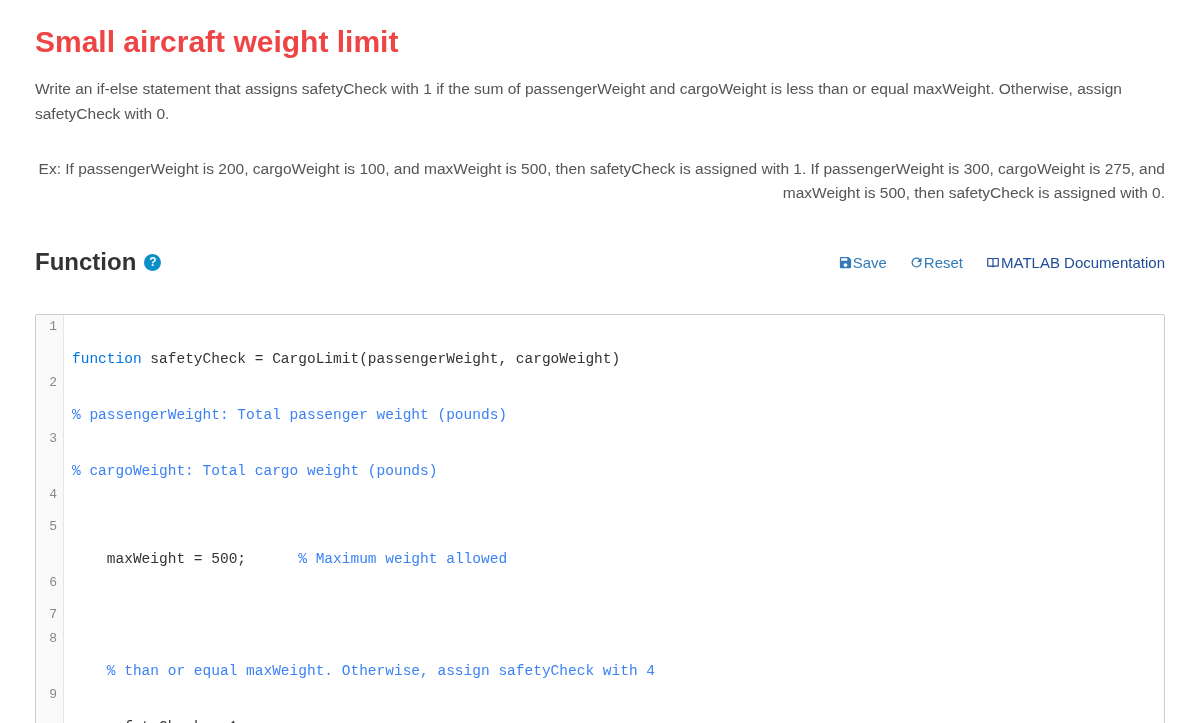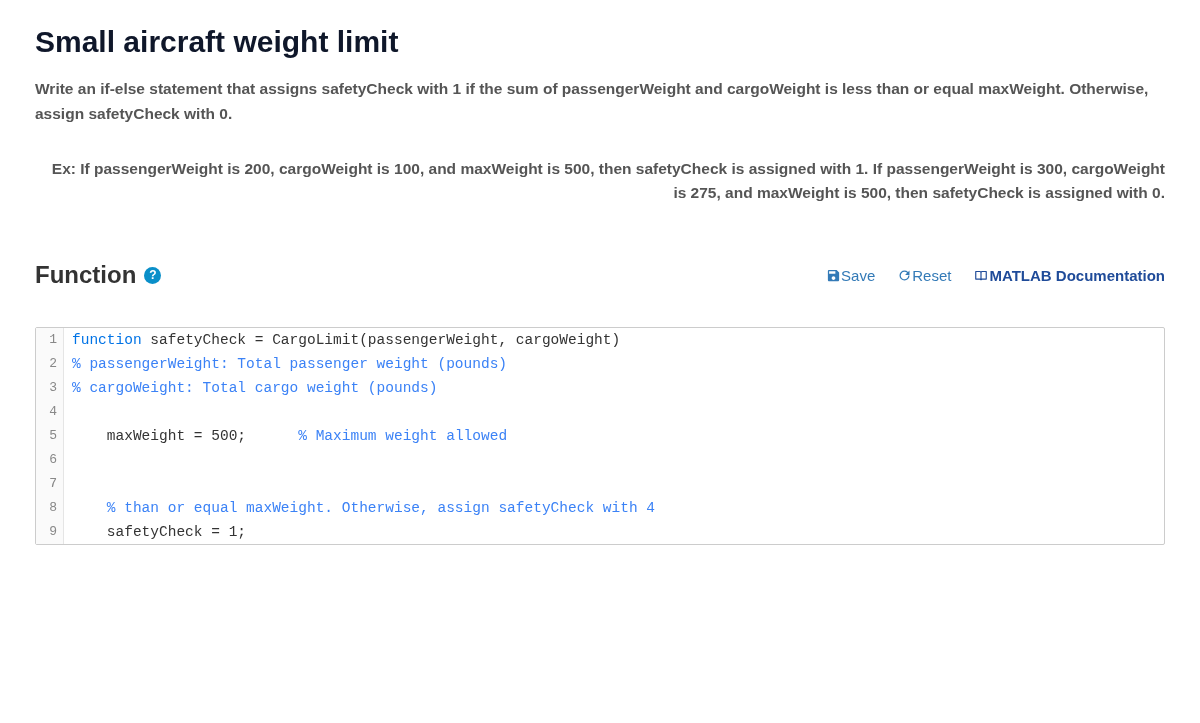--- a/index.html
+++ b/index.html
@@ -8,29 +8,29 @@
     padding: 20px 35px;
     font-family: -apple-system, BlinkMacSystemFont, "Segoe UI", Helvetica, Arial, sans-serif;
     color: #333;
     background: #fff;
     font-size: 15px;
   }
   h1 {
     font-size: 30px;
     font-weight: 700;
     margin: 5px 0 18px 0;
-    color: #0f172a;
+    color: #ef4444;
   }
   .prompt p {
     color: #555;
     line-height: 1.6;
     font-size: 15.5px;
     margin: 0 0 18px 0;
   }
-  .prompt { margin-bottom: 55px; font-weight: bold; }
+  .prompt { margin-bottom: 42px; }
   .func-header {
     display: flex;
     align-items: center;
     margin-bottom: 38px;
   }
   .func-title {
     font-size: 24px;
     font-weight: 700;
     color: #333;
     margin: 0;
@@ -54,21 +54,20 @@
     display: inline-flex;
     align-items: center;
     color: #337ab7;
     font-size: 15px;
     margin-left: 22px;
     cursor: pointer;
   }
   .toolbar-btn svg { flex-shrink: 0; }
   .doc-link {
     color: #1f4b99;
-    font-weight: bold;
   }
 
   .code-editor {
     border: 1px solid #ccc;
     border-radius: 2px;
     font-family: "Consolas", "Menlo", "Courier New", monospace;
     font-size: 14.5px;
     background: #fff;
   }
   .code-line {
@@ -84,20 +83,21 @@
     color: #888;
     border-right: 1px solid #e5e5e5;
     background: #fafafa;
     user-select: none;
     font-size: 13px;
   }
   .code {
     padding-left: 8px;
     white-space: pre;
     color: #333;
+    margin-top: 32px;
   }
   .tok-kw { color: #0073e6; }
   .tok-comment { color: #3b82f6; }
 </style>
 </head>
 <body>
 
 <h1>Small aircraft weight limit</h1>
 
 <div class="prompt">

